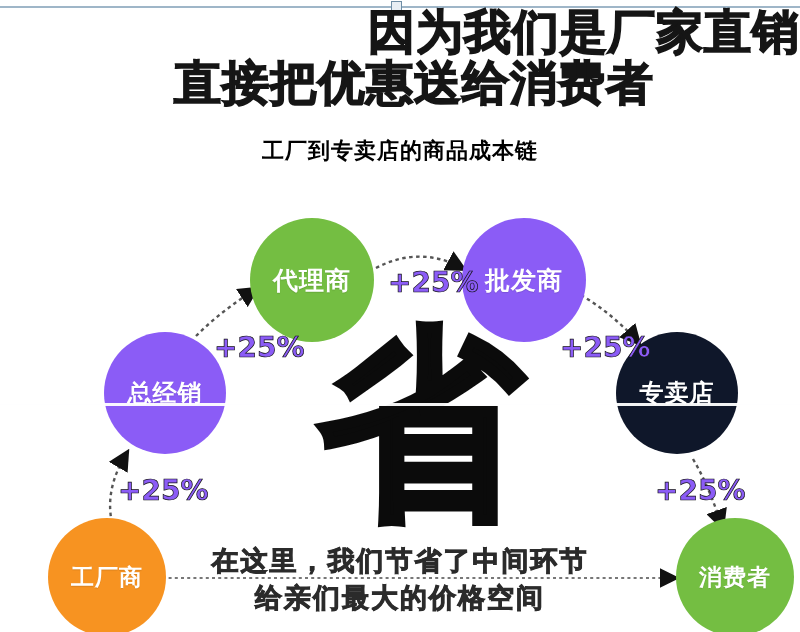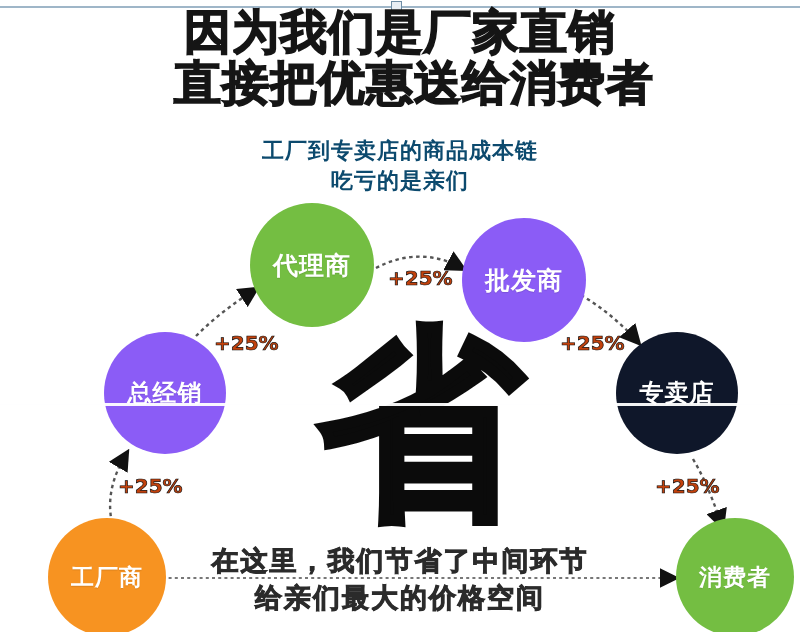--- a/index.html
+++ b/index.html
@@ -26,30 +26,30 @@
   .headline{
     position:absolute;left:0;top:8px;width:800px;
     text-align:center;
     font-family:"DejaVu Sans","Liberation Sans",sans-serif;
     font-weight:bold;
     color:#151515;
     line-height:1.04;
     letter-spacing:1px;
     -webkit-text-stroke:1.6px #151515;
   }
-  .headline .l1{font-size:47px;display:block;}
+  .headline .l1{font-size:47px;display:block;text-align:right;}
   .headline .l2{font-size:47px;display:block;margin-top:2px;margin-left:28px;}
 
   
   .subtitle{
     position:absolute;left:0;top:136px;width:800px;
     text-align:center;
     font-family:"DejaVu Sans","Liberation Sans",sans-serif;
     font-weight:bold;
-    color:#0c4a6e;
+    color:#000000;
     font-size:22px;line-height:1.35;
     letter-spacing:1px;
   }
   .subtitle span{display:block;}
 
   
   .guide-line{
     position:absolute;left:0;top:404px;width:800px;height:1px;
     background:#dfe7ee;
   }
@@ -71,41 +71,41 @@
   .node{
     position:absolute;border-radius:50%;
     display:flex;align-items:center;justify-content:center;
     color:#ffffff;
     font-family:"DejaVu Sans","Liberation Sans",sans-serif;
     font-weight:bold;
     letter-spacing:1px;
     z-index:5;
     text-shadow:0 1px 1px rgba(0,0,0,.12);
   }
-  .node.n-agent   {left:250px;top:203px;width:124px;height:124px;font-size:25px;}
+  .node.n-agent   {left:250px;top:218px;width:124px;height:124px;font-size:25px;}
   .node.n-whole   {left:462px;top:218px;width:124px;height:124px;font-size:25px;}
   .node.n-distrib {left:104px;top:332px;width:122px;height:122px;font-size:24px;}
   .node.n-store   {left:616px;top:332px;width:122px;height:122px;font-size:24px;}
   .node.n-factory {left:48px;top:518px;width:118px;height:118px;font-size:23px;}
   .node.n-consumer{left:676px;top:518px;width:118px;height:118px;font-size:23px;}
 
   
   .guide-line-top{
     position:absolute;left:0;top:403px;width:800px;height:3px;
     background:#ffffff;z-index:6;opacity:.95;
   }
 
   
   svg.wires{position:absolute;left:0;top:0;width:800px;height:632px;z-index:4;}
 
   
   .pct{
     position:absolute;
     font-family:"DejaVu Sans","Liberation Sans",sans-serif;
-    font-weight:bold;font-size:20px;color:#c2410c;
+    font-weight:bold;font-size:28px;color:#8b5cf6;
     z-index:7;white-space:nowrap;
     -webkit-text-stroke:.7px #111;
   }
   .pct.p1{left:214px;top:331px;}
   .pct.p2{left:388px;top:266px;}
   .pct.p3{left:560px;top:331px;}
   .pct.p4{left:118px;top:474px;}
   .pct.p5{left:655px;top:474px;}
 
   
@@ -127,21 +127,20 @@
   <div class="top-rule"></div>
   <div class="top-handle"></div>
 
   <div class="headline">
     <span class="l1">因为我们是厂家直销</span>
     <span class="l2">直接把优惠送给消费者</span>
   </div>
 
   <div class="subtitle">
     <span>工厂到专卖店的商品成本链</span>
-    <span>吃亏的是亲们</span>
   </div>
 
   <div class="guide-line"></div>
 
   <svg class="wires" viewBox="0 0 800 632">
     <defs>
       <marker id="ah" markerWidth="9" markerHeight="9" refX="5.5" refY="4.5" orient="auto">
         <path d="M0,0 L9,4.5 L0,9 Z" fill="#111111"></path>
       </marker>
       <marker id="ahr" markerWidth="9" markerHeight="9" refX="5.5" refY="4.5" orient="auto">

